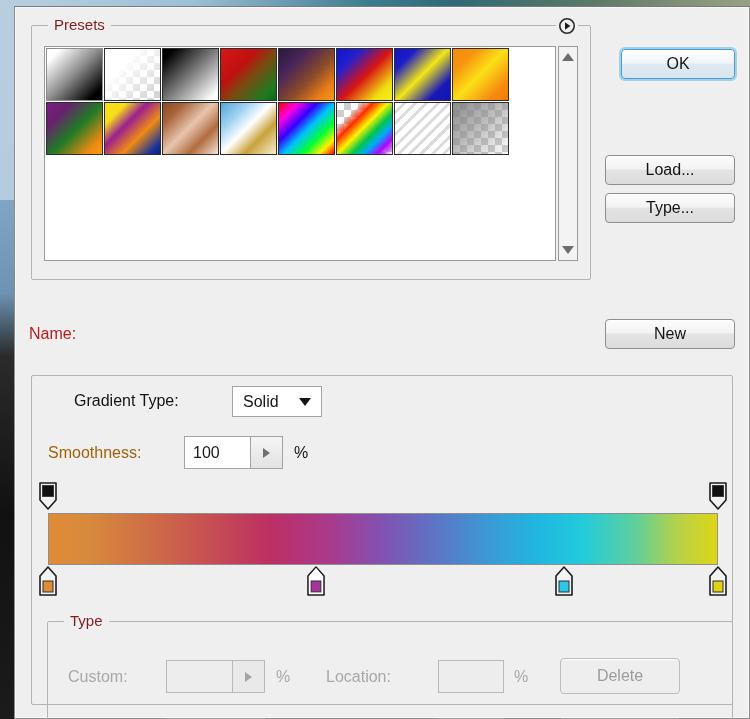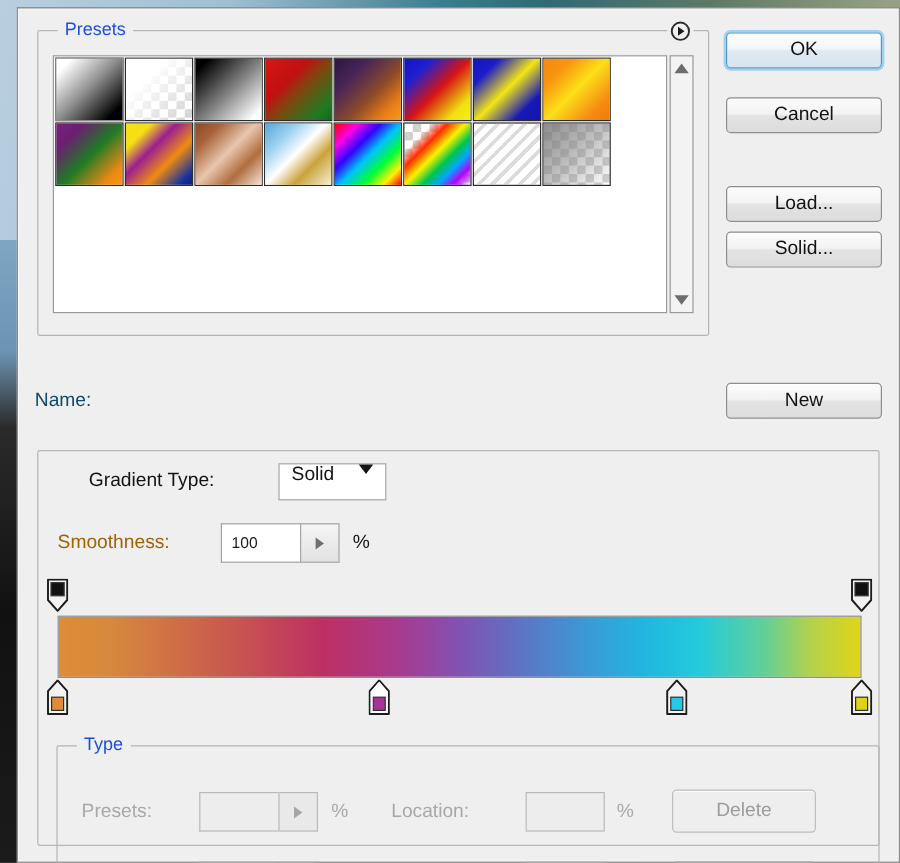--- a/index.html
+++ b/index.html
@@ -52,21 +52,21 @@
     border-radius: 2px;
     box-sizing: border-box;
   }
   .fieldset > .legend {
     position: absolute;
     top: -9px;
     left: 16px;
     background: #efefef;
     padding: 0 6px;
     font-size: 15px;
-    color: #1d4ed8;
+    color: #7f1d1d;
     line-height: 16px;
     font-weight: 500;
   }
 
   
   #presets-group {
     left: 16px;
     top: 18px;
     width: 560px;
     height: 255px;
@@ -163,34 +163,34 @@
     align-items: center;
     justify-content: center;
     cursor: pointer;
     box-shadow: 0 1px 0 rgba(255,255,255,0.8) inset;
   }
   .btn.primary {
     border: 1px solid #4e9bd0;
     box-shadow: 0 0 0 2px #9fd0ef, 0 1px 0 rgba(255,255,255,0.85) inset;
     background: linear-gradient(180deg, #fdfdfd 0%, #f2f6f9 45%, #dfe9f1 52%, #d8e5ef 100%);
   }
-  #btn-ok     { right: 14px; top: 20px;  width: 130px; height: 30px; text-align: right; }
+  #btn-ok     { right: 14px; top: 42px;  width: 114px; height: 30px; text-align: right; }
   #btn-cancel { right: 14px; top: 74px;  width: 130px; height: 30px; }
   #btn-load   { right: 14px; top: 136px; width: 130px; height: 30px; margin-top: 12px; }
   #btn-save   { right: 14px; top: 186px; width: 130px; height: 30px; }
   #btn-new    { right: 14px; top: 312px; width: 130px; height: 30px; }
   #btn-delete { position: absolute; left: 552px; top: 645px; width: 120px; height: 32px; }
 
   
   #name-label {
     position: absolute;
     left: 14px;
     top: 318px;
     font-size: 16px;
-    color: #0c4a6e;
+    color: #b91c1c;
   }
   #name-input {
     position: absolute;
     left: 104px;
     top: 310px;
     width: 462px;
     height: 32px;
     box-sizing: border-box;
     border: 1px solid #a0a0a0;
     border-top-color: #8c8c8c;
@@ -222,20 +222,21 @@
   #gtype-select {
     position: absolute;
     left: 200px;
     top: 10px;
     width: 90px;
     height: 31px;
     background: #ffffff;
     border: 1px solid #a3a3a3;
     box-sizing: border-box;
     display: flex;
+    align-items: center;
     cursor: pointer;
   }
   #gtype-value { font-size: 16px; color: #141414; padding-left: 10px; }
   #gtype-caret {
     position: absolute;
     right: 10px;
     width: 0; height: 0;
     border-left: 6px solid transparent;
     border-right: 6px solid transparent;
     border-top: 8px solid #151515;
@@ -251,21 +252,21 @@
   #smooth-input {
     position: absolute;
     left: 152px;
     top: 60px;
     width: 66px;
     height: 33px;
     box-sizing: border-box;
     border: 1px solid #a3a3a3;
     border-right: none;
     background: #ffffff;
-    font-size: 13px;
+    font-size: 16px;
     font-family: "Liberation Sans", sans-serif;
     color: #1a1a1a;
     padding: 0 8px;
     outline: none;
   }
   #smooth-stepper {
     position: absolute;
     left: 218px;
     top: 60px;
     width: 33px;
@@ -445,23 +446,22 @@
       <div class="sb-arrow">
           <div class="tri-up"></div>
         </div>
       <div class="sb-arrow">
           <div class="tri-dn"></div>
         </div>
     </div>
   </div>
 
   <div class="btn primary" id="btn-ok">OK</div>
-  <div class="btn" id="btn-cancel">Cancel</div>
   <div class="btn" id="btn-load">Load...</div>
-  <div class="btn" id="btn-save">Solid...</div>
+  <div class="btn" id="btn-save">Type...</div>
   <div class="btn" id="btn-new">New</div>
 
   <div id="name-label">Name:</div>
 
   <div class="fieldset" id="grad-group">
 
     <div id="gtype-label">Gradient Type:</div>
     <div id="gtype-select">
       <span id="gtype-value">Solid</span>
       <span id="gtype-caret"></span>
@@ -501,21 +501,21 @@
         <div class="col-stop" title="#e0d214" style="left: 670px;"><svg width="18" height="30" viewBox="0 0 18 30">
             <polygon points="9,1 17,10 17,29 1,29 1,10" fill="#f2f2f2" stroke="#1c1c1c" stroke-width="1.6" stroke-linejoin="round"></polygon>
             <rect x="4" y="15" width="10" height="11" fill="#e0d214" stroke="#2e2e2e" stroke-width="1"></rect>
           </svg></div>
       </div>
   </div>
 
   <div class="fieldset" id="stops-group">
     <div class="legend">Type</div>
 
-    <div class="sg-label" style="left:20px; top:46px;">Presets:</div>
+    <div class="sg-label" style="left:20px; top:46px;">Custom:</div>
     <input class="sg-field" style="left: 118px; top: 38px; width: 66px; height: 33px; border-right: none;" type="text" disabled="" value="">
     <div class="sg-stepper" style="left:184px; top:38px; width:33px; height:33px;">
         <div class="tri-r"></div>
       </div>
     <div class="sg-pct" style="left:228px; top:46px;">%</div>
 
     <div class="sg-label" style="left:278px; top:46px;">Location:</div>
     <input class="sg-field" style="left: 390px; top: 38px; width: 66px; height: 33px;" type="text" disabled="" value="">
     <div class="sg-pct" style="left:466px; top:46px;">%</div>
 

